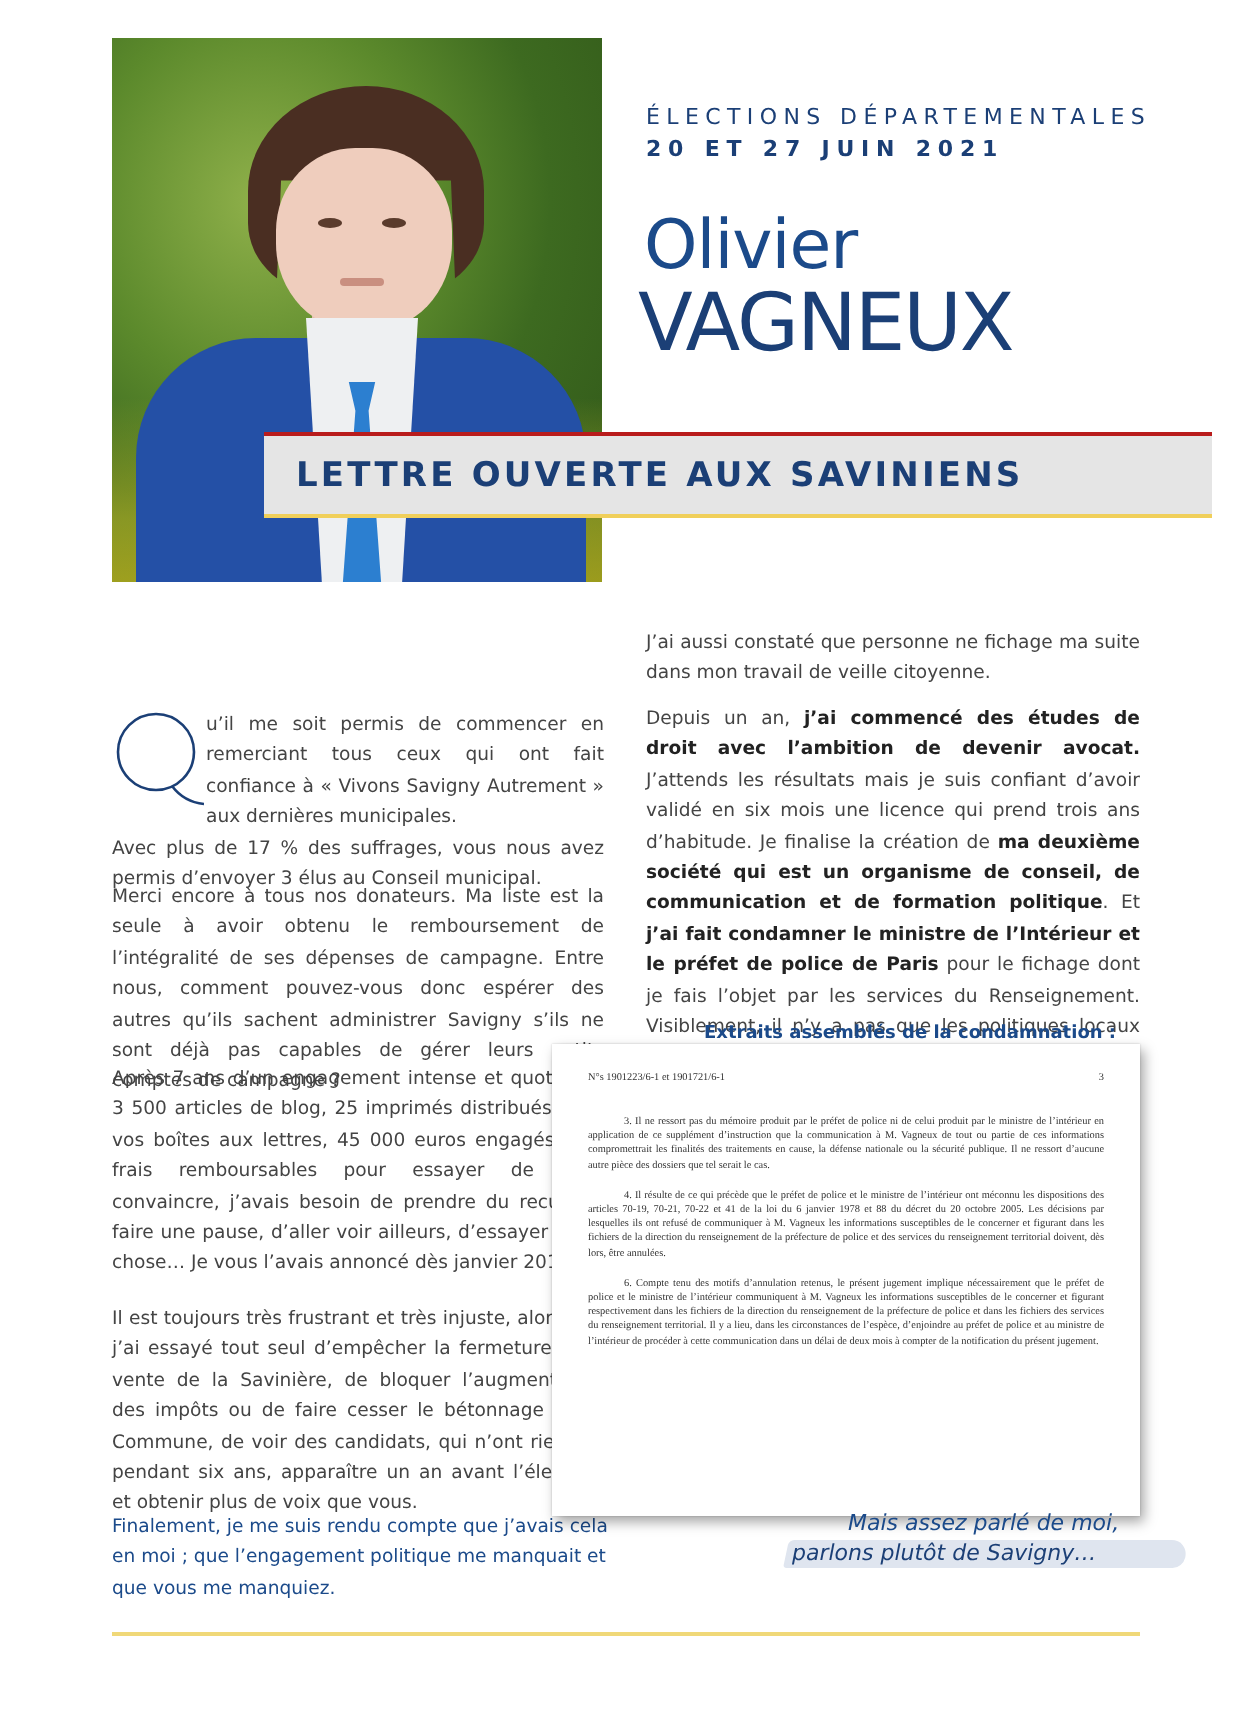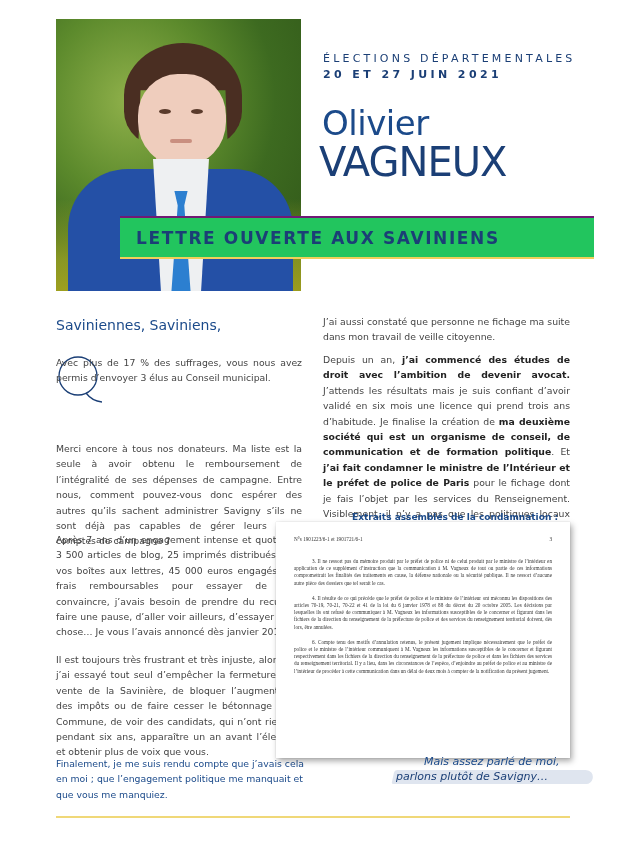--- a/index.html
+++ b/index.html
@@ -27,22 +27,22 @@
     .photo .eye { position:absolute; top:90px; width:12px; height:5px; background:#5a3b2c; border-radius:50%; }
     .photo .mouth { position:absolute; left:114px; top:120px; width:22px; height:4px; background:#c98f80; border-radius:2px; }
 
     
     .elections { position:absolute; left:323px; top:52px; font-size:11px; letter-spacing:3.2px; color:#1b3f76; font-family:"DejaVu Sans", sans-serif; }
     .dates { position:absolute; left:323px; top:68px; font-size:11px; letter-spacing:3.4px; color:#1b3f76; font-weight:bold; }
     .first-name { position:absolute; left:322px; top:103px; font-size:34px; color:#1b4a8a; font-family:"DejaVu Sans", sans-serif; letter-spacing:-0.5px; }
     .last-name { position:absolute; left:319px; top:139px; font-size:40px; font-weight:normal; color:#1b3f76; letter-spacing:-1px; font-family:"DejaVu Sans", sans-serif; }
 
     
-    .banner { position:absolute; left:120px; top:216px; width:474px; height:43px; background:#22c55e;
-      border-top:2px solid #701a75; border-bottom:2px solid #f0cf5a; }
+    .banner { position:absolute; left:132px; top:216px; width:474px; height:43px; background:#e5e5e5;
+      border-top:2px solid #b91c1c; border-bottom:2px solid #f0cf5a; }
     .banner-text { position:absolute; left:16px; top:10px; font-size:17px; font-weight:bold; color:#1b3f76; letter-spacing:1.6px; white-space:nowrap; }
 
     
     .greeting { position:absolute; left:56px; top:315px; font-size:14px; line-height:20px; color:#1b4a8a; width:250px; }
     .col { position:absolute; font-size:9.3px; line-height:15.4px; color:#444; text-align:justify; }
     .col-left { left:56px; width:246px; }
     .dropcap { position:absolute; left:56px; top:354px; width:46px; height:50px; }
     .p1 { top:355px; }
     .p1 .indent { display:block; padding-left:47px; }
     .p2 { top:441px; }
@@ -89,30 +89,29 @@
 <div class="elections">ÉLECTIONS DÉPARTEMENTALES</div>
 <div class="dates">20 ET 27 JUIN 2021</div>
 <div class="first-name">Olivier</div>
 <div class="last-name">VAGNEUX</div>
 
 <div class="banner">
   <div class="banner-text">LETTRE OUVERTE AUX SAVINIENS</div>
 </div>
 
 <div class="greeting">
-  <div>Saviniennes, Saviniens,</div>
 </div>
 
 <svg class="dropcap" viewBox="0 0 46 50">
   <circle cx="22" cy="22" r="19" fill="none" stroke="#1b3f76" stroke-width="1.3"></circle>
   <path d="M30 39 Q36 47 46 48" fill="none" stroke="#1b3f76" stroke-width="1.3"></path>
 </svg>
 
 <div class="col col-left p1">
-  <span> Avec plus de 17 % des suffrages, vous nous avez permis d’envoyer 3 élus au Conseil municipal.</span>
+  <span class="indent">u’il me soit permis de commencer en remerciant tous ceux qui ont fait confiance à « Vivons Savigny Autrement » aux dernières municipales.</span><span> Avec plus de 17 % des suffrages, vous nous avez permis d’envoyer 3 élus au Conseil municipal.</span>
 </div>
 <div class="col col-left p2">Merci encore à tous nos donateurs. Ma liste est la seule à avoir obtenu le remboursement de l’intégralité de ses dépenses de campagne. Entre nous, comment pouvez-vous donc espérer des autres qu’ils sachent administrer Savigny s’ils ne sont déjà pas capables de gérer leurs petits comptes de campagne ?</div>
 <div class="col col-left p3">Après 7 ans d’un engagement intense et quotidien, 3 500 articles de blog, 25 imprimés distribués dans vos boîtes aux lettres, 45 000 euros engagés hors frais remboursables pour essayer de vous convaincre, j’avais besoin de prendre du recul, de faire une pause, d’aller voir ailleurs, d’essayer autre chose… Je vous l’avais annoncé dès janvier 2019.</div>
 <div class="col col-left p4">Il est toujours très frustrant et très injuste, alors que j’ai essayé tout seul d’empêcher la fermeture et la vente de la Savinière, de bloquer l’augmentation des impôts ou de faire cesser le bétonnage de la Commune, de voir des candidats, qui n’ont rien fait pendant six ans, apparaître un an avant l’élection, et obtenir plus de voix que vous.</div>
 <div class="conclusion">Finalement, je me suis rendu compte que j’avais cela en moi ; que l’engagement politique me manquait et que vous me manquiez.</div>
 
 <div class="col col-right r1">J’ai aussi constaté que personne ne fichage ma suite dans mon travail de veille citoyenne.</div>
 <div class="col col-right r2">
   <span>Depuis un an, </span><b>j’ai commencé des études de droit avec l’ambition de devenir avocat.</b><span> J’attends les résultats mais je suis confiant d’avoir validé en six mois une licence qui prend trois ans d’habitude. Je finalise la création de </span><b>ma deuxième société qui est un organisme de conseil, de communication et de formation politique</b><span>. Et </span><b>j’ai fait condamner le ministre de l’Intérieur et le préfet de police de Paris</b><span> pour le fichage dont je fais l’objet par les services du Renseignement. Visiblement, il n’y a pas que les politiques locaux que je dérange !</span>
 </div>

